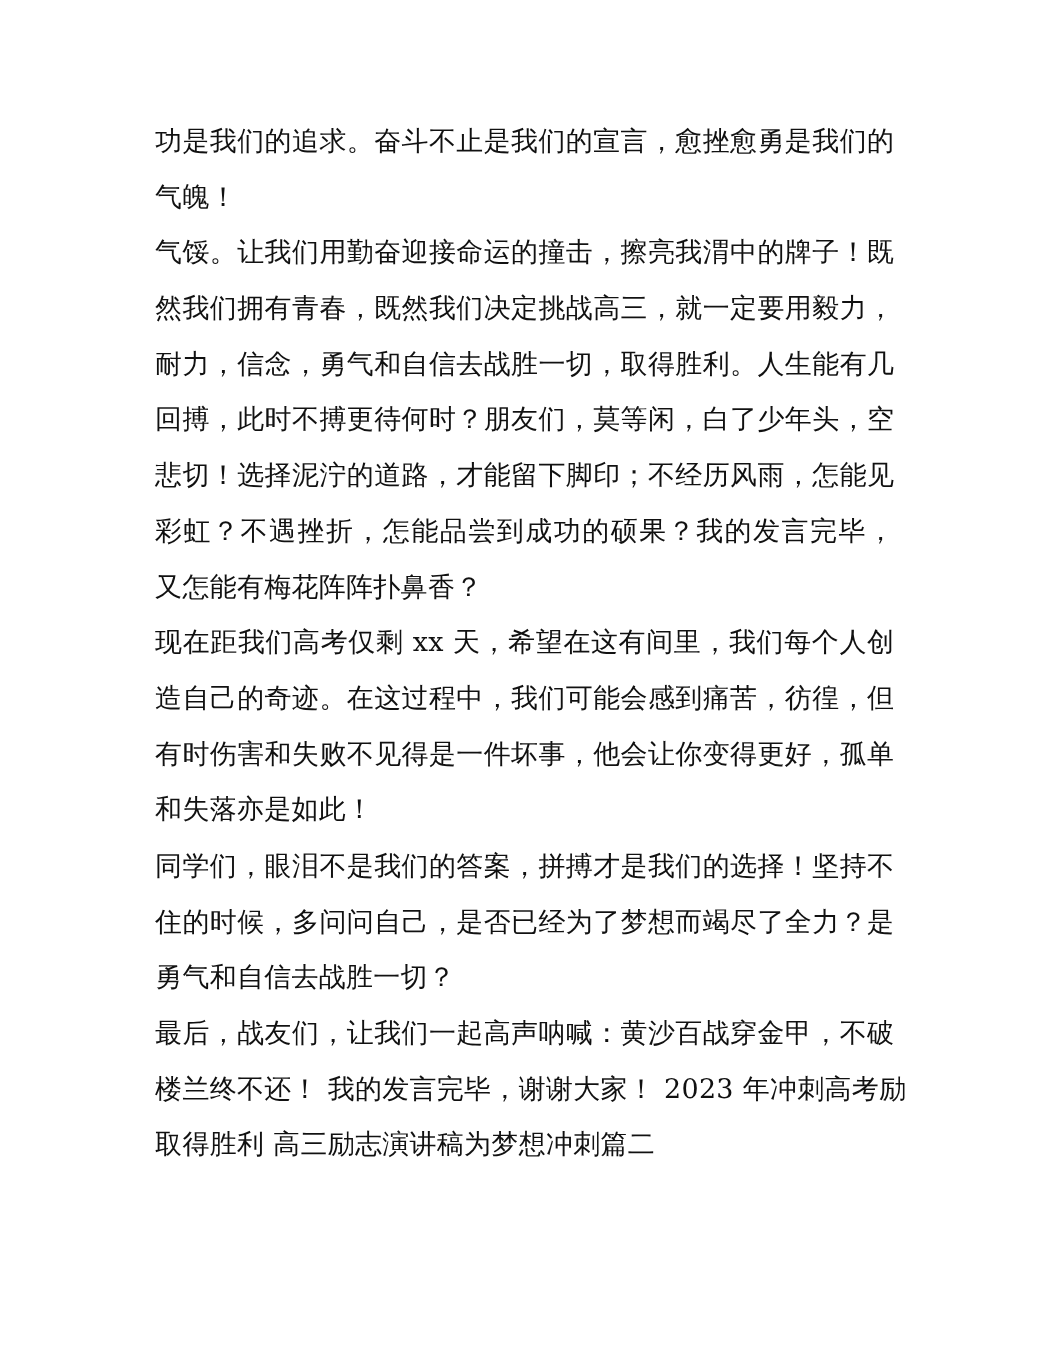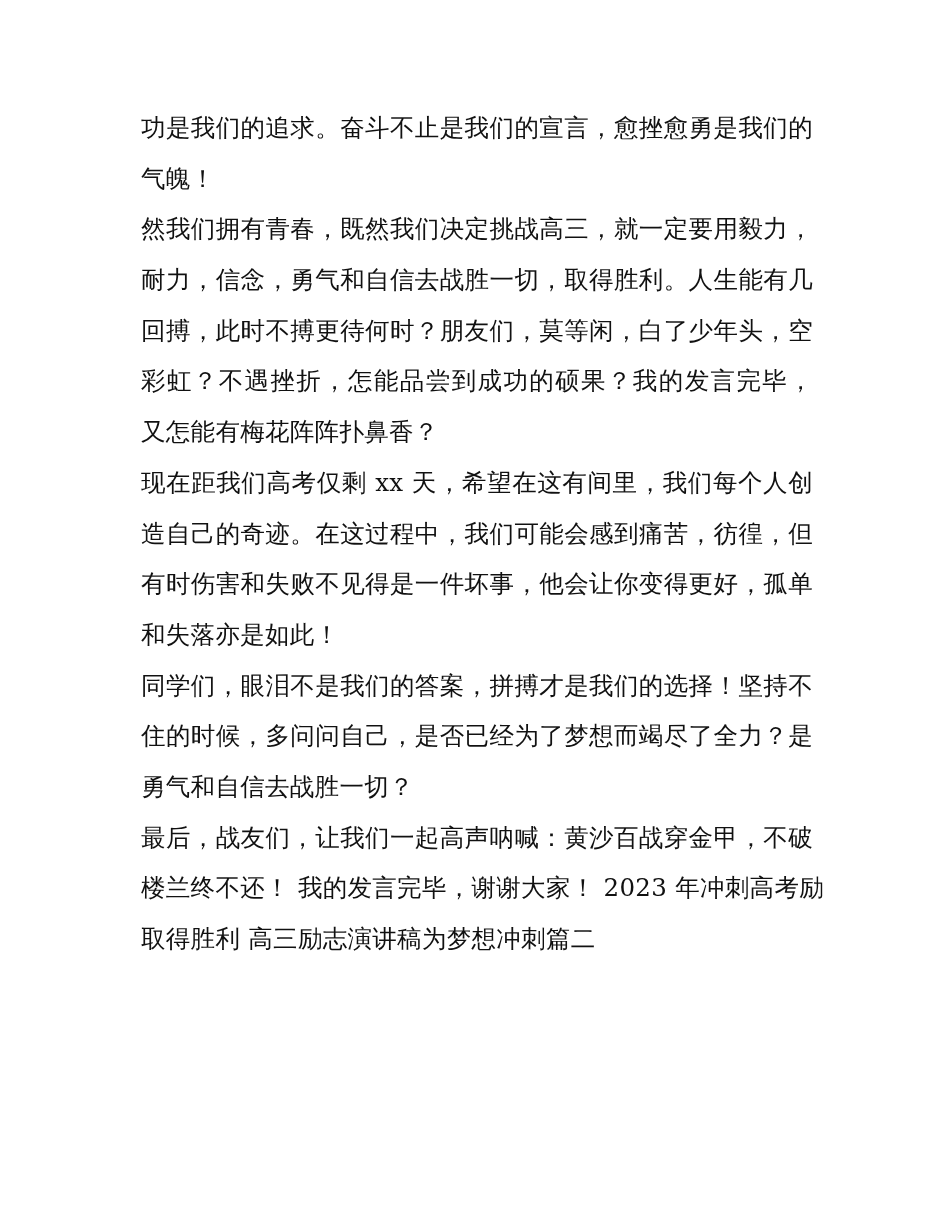--- a/index.html
+++ b/index.html
@@ -33,23 +33,25 @@
       text-align: justify;
       text-align-last: justify;
     }
   </style>
 </head>
 <body>
 
 <div class="page">
   <div class="line justify">功是我们的追求。奋斗不止是我们的宣言，愈挫愈勇是我们的</div>
   <div class="line">气魄！</div>
+  <div class="line justify">气馁。让我们用勤奋迎接命运的撞击，擦亮我渭中的牌子！既</div>
   <div class="line justify">然我们拥有青春，既然我们决定挑战高三，就一定要用毅力，</div>
   <div class="line justify">耐力，信念，勇气和自信去战胜一切，取得胜利。人生能有几</div>
   <div class="line justify">回搏，此时不搏更待何时？朋友们，莫等闲，白了少年头，空</div>
+  <div class="line justify">悲切！选择泥泞的道路，才能留下脚印；不经历风雨，怎能见</div>
   <div class="line justify">彩虹？不遇挫折，怎能品尝到成功的硕果？我的发言完毕，</div>
   <div class="line">又怎能有梅花阵阵扑鼻香？</div>
   <div class="line justify">现在距我们高考仅剩 xx 天，希望在这有间里，我们每个人创</div>
   <div class="line justify">造自己的奇迹。在这过程中，我们可能会感到痛苦，彷徨，但</div>
   <div class="line justify">有时伤害和失败不见得是一件坏事，他会让你变得更好，孤单</div>
   <div class="line">和失落亦是如此！</div>
   <div class="line justify">同学们，眼泪不是我们的答案，拼搏才是我们的选择！坚持不</div>
   <div class="line justify">住的时候，多问问自己，是否已经为了梦想而竭尽了全力？是</div>
   <div class="line">勇气和自信去战胜一切？</div>
   <div class="line justify">最后，战友们，让我们一起高声呐喊：黄沙百战穿金甲，不破</div>

